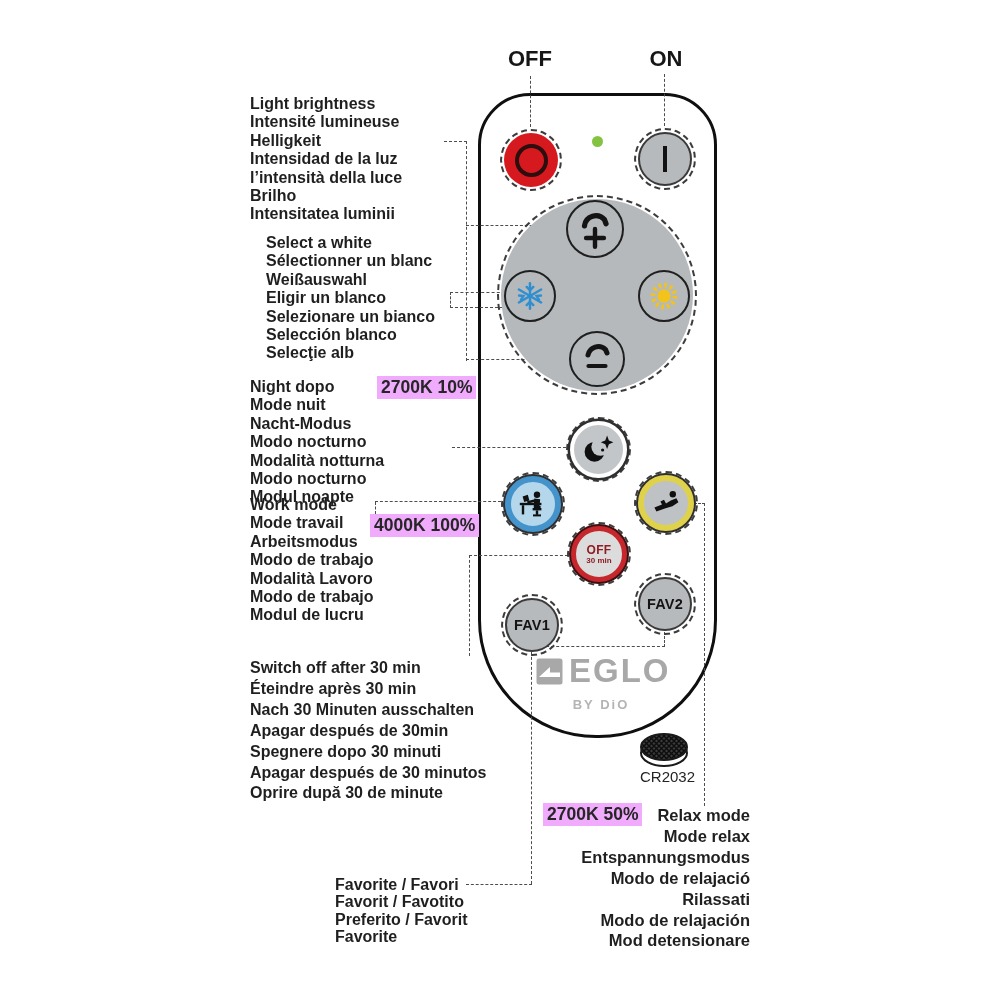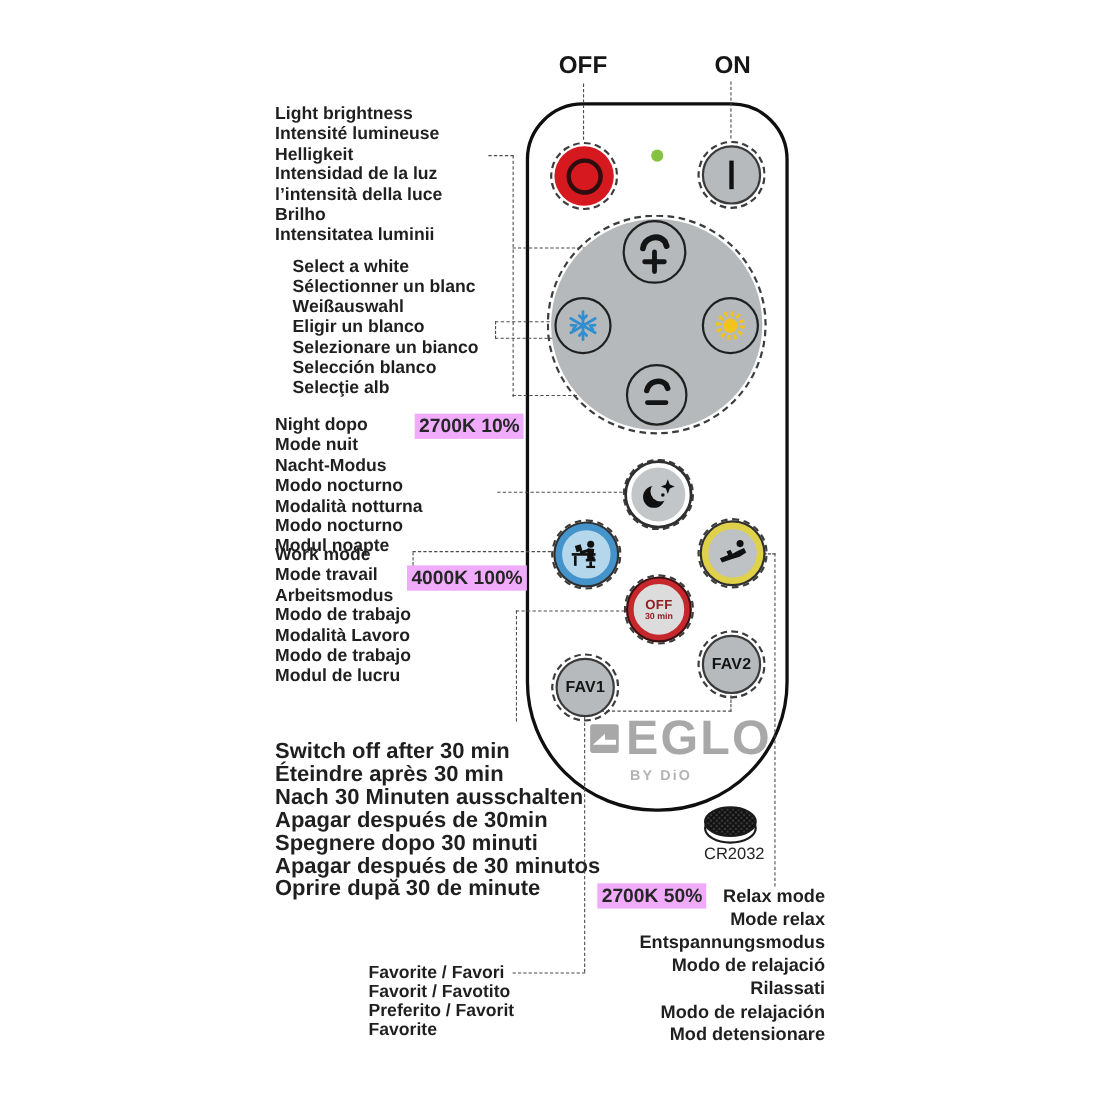--- a/index.html
+++ b/index.html
@@ -36,29 +36,29 @@
   .btn-work{background:#b5d7ec;border:6px solid #4593cb;box-shadow:0 0 0 2px #2f2f2f;width:44px;height:44px;}
   .btn-relax{background:#bfc2c4;border:6px solid #e0d14b;box-shadow:0 0 0 2px #2f2f2f;width:44px;height:44px;}
   .btn-off30{background:#dcdcdc;border:5px solid #c5272d;box-shadow:0 0 0 2px #3a1012;width:46px;height:46px;
              flex-direction:column;}
   .off30-1{font-size:12px;font-weight:bold;color:#8f1d22;line-height:12px;letter-spacing:0.3px;}
   .off30-2{font-size:8px;font-weight:bold;color:#8f1d22;line-height:9px;}
   .fav-label{font-size:14.5px;font-weight:bold;color:#141414;letter-spacing:0.2px;}
 
   
   .callout{position:absolute;font-size:16px;font-weight:bold;line-height:18.4px;white-space:pre-line;z-index:3;}
-  .co5{font-size:20px;line-height:20.9px;margin-top:15px;}
+  .co5{font-size:16px;line-height:20.9px;}
   .co6{font-size:16px;line-height:17.3px;}
   .co7{font-size:16.5px;line-height:20.9px;text-align:right;}
   .badge{position:absolute;background:#f0abfc;color:#262626;font-size:17.5px;font-weight:bold;
          padding:1px 4px;z-index:3;white-space:nowrap;}
 
   
   .brand-row{position:absolute;left:536px;top:656px;display:flex;align-items:center;gap:6px;z-index:2;}
-  .brand-word{font-size:44px;font-weight:bold;color:#a8a8a8;letter-spacing:2px;line-height:30px;}
+  .brand-word{font-size:33px;font-weight:bold;color:#a8a8a8;letter-spacing:2px;line-height:30px;}
   .byline{position:absolute;left:545px;top:697px;width:112px;text-align:center;font-size:13px;
           font-weight:bold;color:#b4b4b4;letter-spacing:2px;z-index:2;}
   .battery{position:absolute;left:634px;top:726px;z-index:5;}
   .battery-label{position:absolute;left:640px;top:768px;font-size:15px;color:#242424;z-index:5;}
 </style>
 </head>
 <body>
 
 <div class="stage">
 

